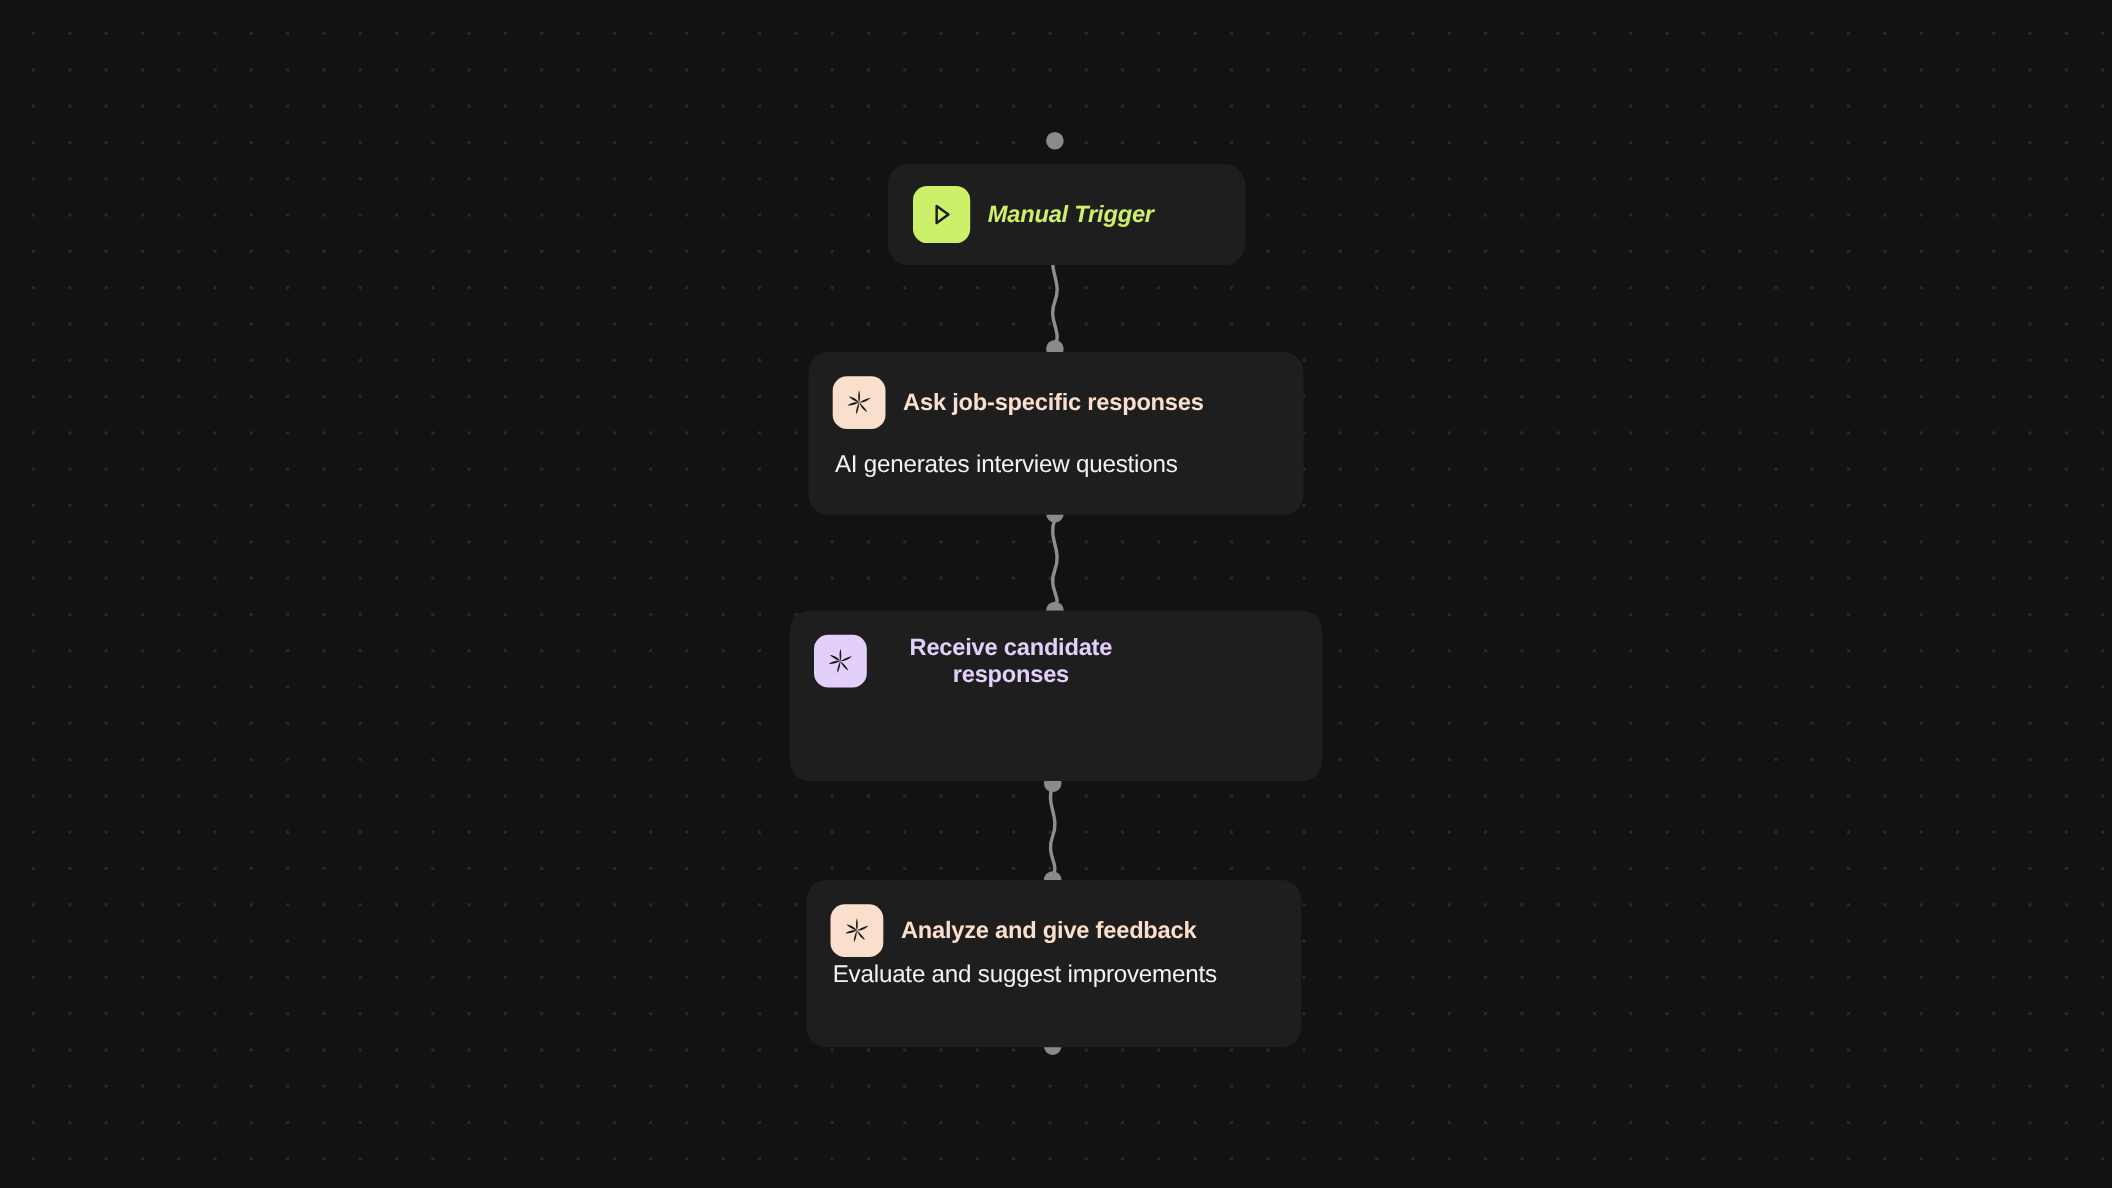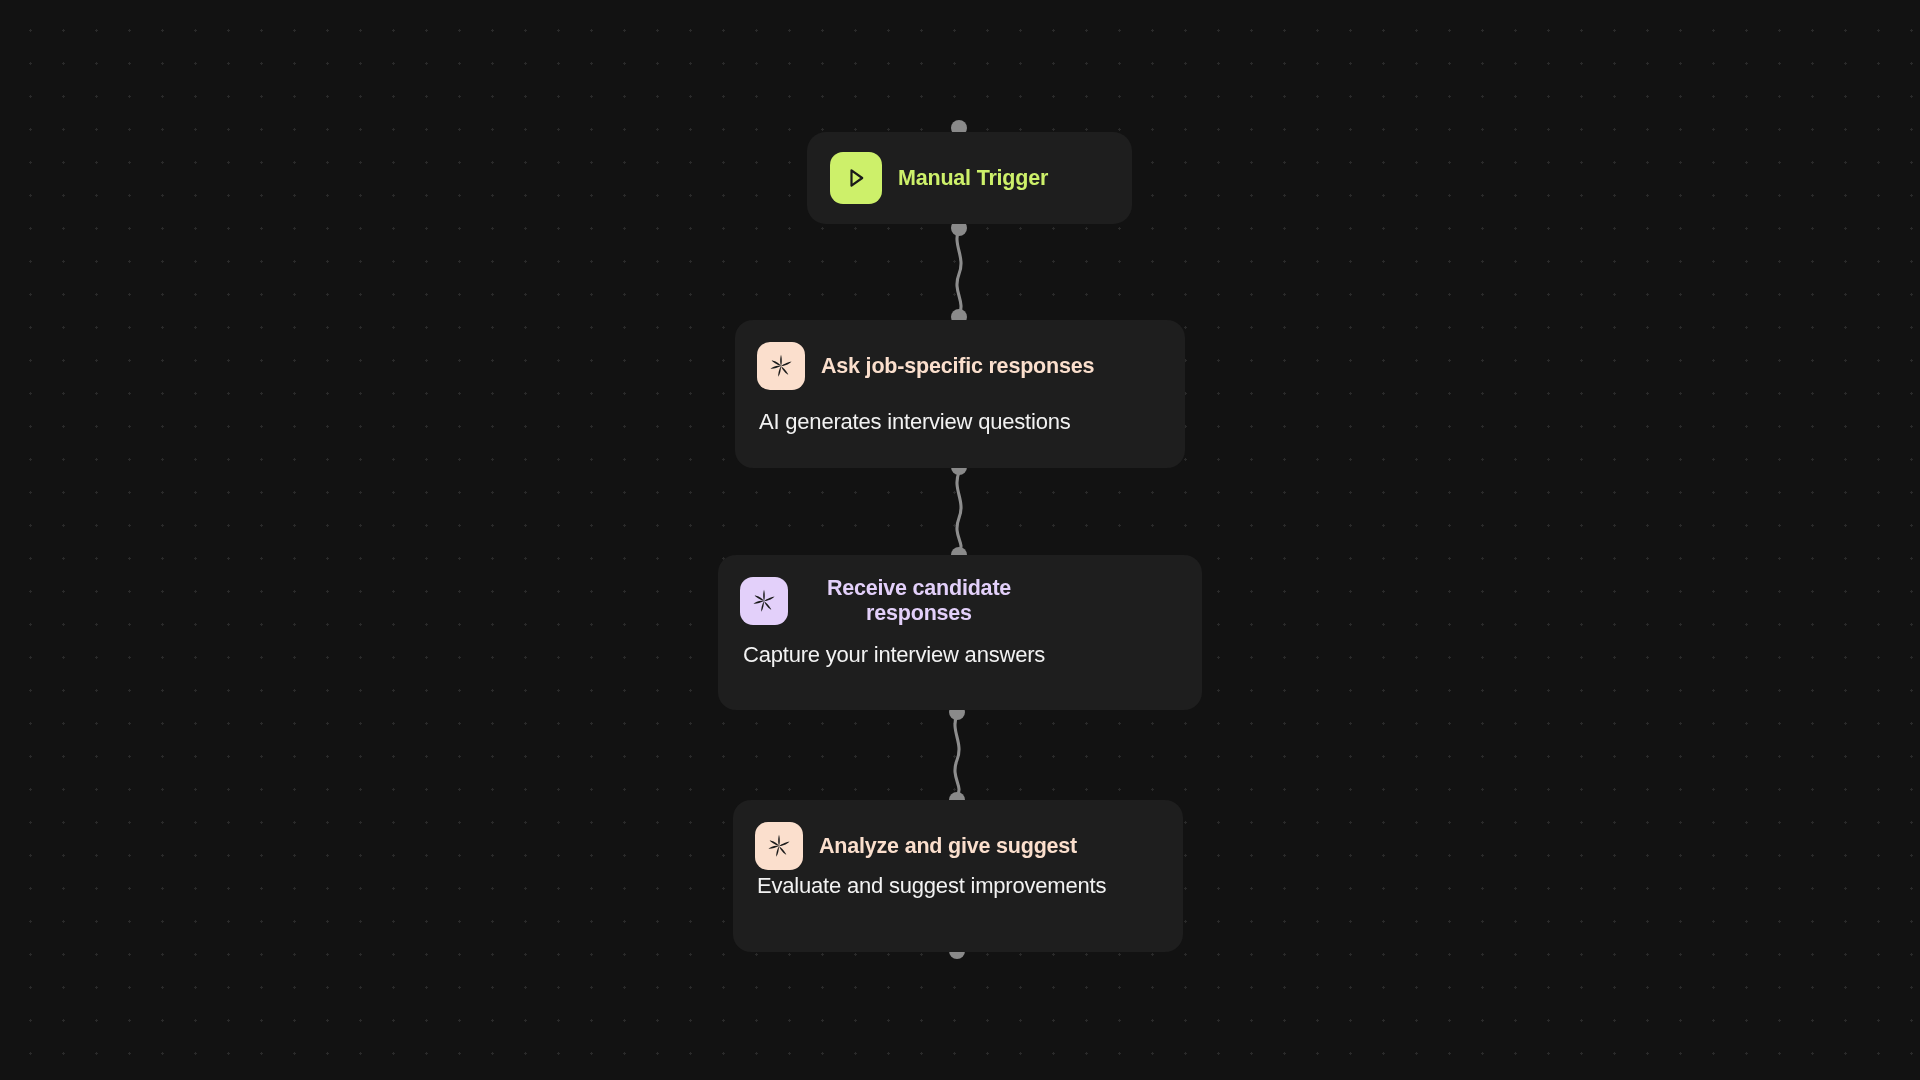--- a/index.html
+++ b/index.html
@@ -53,23 +53,24 @@
   .node-sub {
     color: #f2f2f2;
     font-size: 22px;
     font-weight: 400;
     letter-spacing: -0.2px;
     line-height: 26px;
   }
 
   
   #node-trigger {
-    left: 807px; top: 132px;
+    left: 807px; top: 149px;
     width: 325px; height: 92px;
     border-radius: 19px;
+    font-style: italic;
   }
   #node-trigger .node-head { padding: 20px 0 0 23px; }
   #node-trigger .node-icon { width: 52px; height: 52px; }
   #node-trigger .node-title { margin-left: 16px; }
 
   
   #node-ask {
     left: 735px; top: 320px;
     width: 450px; height: 148px;
   }
@@ -161,35 +162,34 @@
             <path d="M16 16 C19.2 13.6 24.6 11.4 27.2 11.2 C25.6 13.2 20.6 16.2 16 16 Z"></path>
             <path d="M16 16 C19.2 18.4 22.8 22.8 23.8 25.2 C21.4 24.4 17.4 20.4 16 16 Z"></path>
             <path d="M16 16 C16 20.4 14.6 25.4 13.2 27.4 C12.6 24.8 13.8 19.6 16 16 Z"></path>
             <path d="M16 16 C12.4 18.0 7.2 19.2 4.8 18.8 C6.6 17.0 12.0 14.8 16 16 Z"></path>
             <path d="M16 16 C12.2 15.0 7.6 12.2 6.0 10.2 C8.6 10.2 13.6 12.4 16 16 Z"></path>
           </g>
         </svg>
       </div>
       <div class="node-title" style="color:#e3d0fa;">Receive candidate responses</div>
     </div>
-    <div class="node-sub">Capture your interview answers</div>
   </div>
 
   <div class="node" id="node-analyze">
     <div class="node-head">
       <div class="node-icon" style="background:#fbdfcd;">
         <svg width="30" height="30" viewBox="0 0 32 32">
           <g fill="#1a1a1a">
             <path d="M16 16 C14.6 12.2 15.2 6.4 16 4.0 C16.8 6.4 17.4 12.2 16 16 Z"></path>
             <path d="M16 16 C19.2 13.6 24.6 11.4 27.2 11.2 C25.6 13.2 20.6 16.2 16 16 Z"></path>
             <path d="M16 16 C19.2 18.4 22.8 22.8 23.8 25.2 C21.4 24.4 17.4 20.4 16 16 Z"></path>
             <path d="M16 16 C16 20.4 14.6 25.4 13.2 27.4 C12.6 24.8 13.8 19.6 16 16 Z"></path>
             <path d="M16 16 C12.4 18.0 7.2 19.2 4.8 18.8 C6.6 17.0 12.0 14.8 16 16 Z"></path>
             <path d="M16 16 C12.2 15.0 7.6 12.2 6.0 10.2 C8.6 10.2 13.6 12.4 16 16 Z"></path>
           </g>
         </svg>
       </div>
-      <div class="node-title" style="color:#fbdfcd;">Analyze and give suggest</div>
+      <div class="node-title" style="color:#fbdfcd;">Analyze and give feedback</div>
     </div>
     <div class="node-sub">Evaluate and suggest improvements</div>
   </div>
 
 </div>
 
 </body></html>

